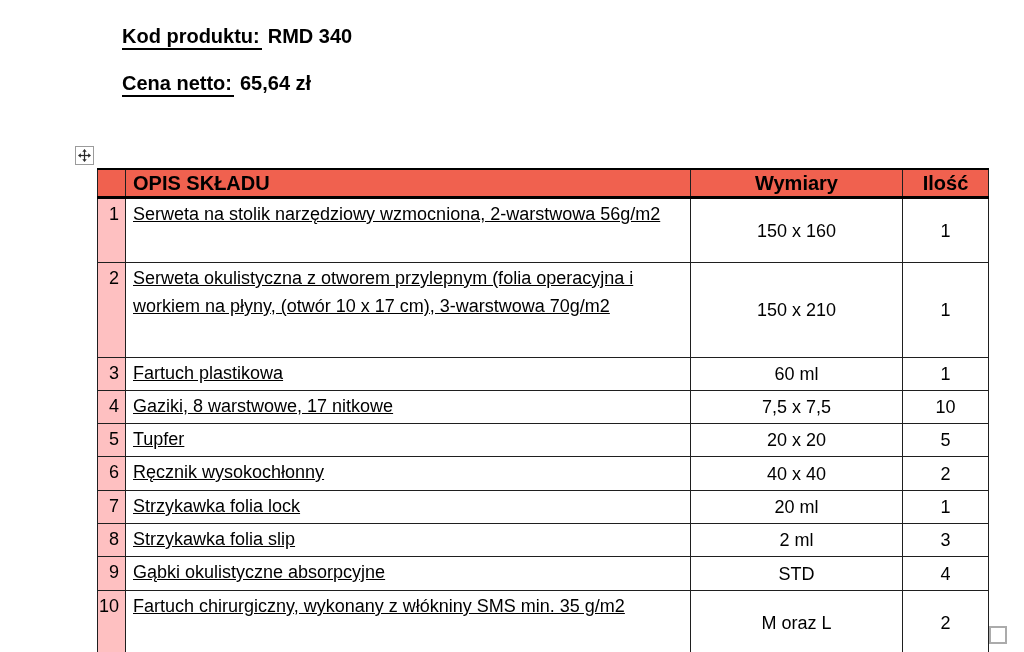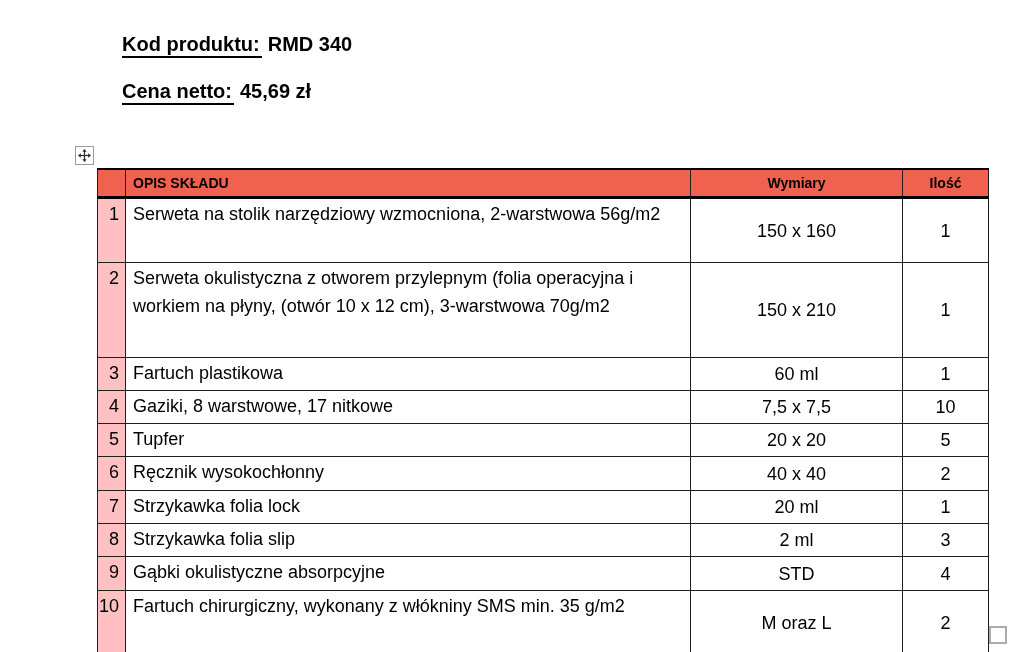--- a/index.html
+++ b/index.html
@@ -17,21 +17,21 @@
   }
   .page {
     position: absolute;
     inset: 0;
   }
 
   
   .headings {
     position: absolute;
     left: 122px;
-    top: 32px;
+    top: 24px;
   }
   .heading {
     margin: 0 0 23px 0;
     font-size: 20px;
     font-weight: bold;
     line-height: 24px;
     white-space: nowrap;
   }
   .heading .lbl {
     border-bottom: 2px solid #000;
@@ -74,41 +74,42 @@
 
   .comp th, .comp td {
     border: 1px solid #1f1f1f;
     padding: 0;
     overflow: hidden;
   }
   .comp thead th {
     background: var(--red, #F0614F);
     height: 26px;
     font-weight: bold;
-    font-size: 14px;
+    font-size: 20px;
     border-top: 2px solid #000;
     border-bottom: 3px solid #000;
     text-align: center;
   }
   .comp thead th.desc-col {
     text-align: left;
     padding-left: 7px;
   }
 
   .comp td.no {
     background: var(--pink, #FEC0C1);
     text-align: right;
     vertical-align: top;
     padding: 1px 6px 0 0;
     line-height: 28px;
   }
   .comp td.desc {
     vertical-align: top;
     padding: 1px 8px 1px 7px;
     line-height: 28px;
+    text-decoration: underline;
   }
   .comp td.dim, .comp td.qty {
     text-align: center;
     vertical-align: middle;
     line-height: 22px;
   }
 
   tr.h30 td { height: 30px; }
   tr.h31 td { height: 31px; }
   tr.h62 td { height: 61px; }
@@ -129,21 +130,21 @@
 </head>
 <body>
 
 <div class="page">
 
   <div class="headings">
     <p class="heading">
       <span class="lbl">Kod produktu:</span><span class="val">RMD 340</span>
     </p>
     <p class="heading">
-      <span class="lbl">Cena netto:</span><span class="val">45,69 zł</span>
+      <span class="lbl">Cena netto:</span><span class="val">65,64 zł</span>
     </p>
   </div>
 
   <div class="move-handle">
     <svg width="13" height="13" viewBox="0 0 13 13">
       <g fill="#2b2b2b">
         <rect x="5.9" y="2" width="1.2" height="9"></rect>
         <rect x="2" y="5.9" width="9" height="1.2"></rect>
         <polygon points="6.5,0 4.3,2.8 8.7,2.8"></polygon>
         <polygon points="6.5,13 4.3,10.2 8.7,10.2"></polygon>
@@ -170,21 +171,21 @@
     </thead>
     <tbody>
       <tr class="h62">
         <td class="no">1</td>
         <td class="desc">Serweta na stolik narzędziowy wzmocniona, 2-warstwowa 56g/m2</td>
         <td class="dim">150 x 160</td>
         <td class="qty">1</td>
       </tr>
       <tr class="h92">
         <td class="no">2</td>
-        <td class="desc">Serweta okulistyczna z otworem przylepnym (folia operacyjna i workiem na płyny, (otwór 10 x 12 cm), 3-warstwowa 70g/m2</td>
+        <td class="desc">Serweta okulistyczna z otworem przylepnym (folia operacyjna i workiem na płyny, (otwór 10 x 17 cm), 3-warstwowa 70g/m2</td>
         <td class="dim">150 x 210</td>
         <td class="qty">1</td>
       </tr>
       <tr class="h30">
         <td class="no">3</td>
         <td class="desc">Fartuch plastikowa</td>
         <td class="dim">60 ml</td>
         <td class="qty">1</td>
       </tr>
       <tr class="h30">

